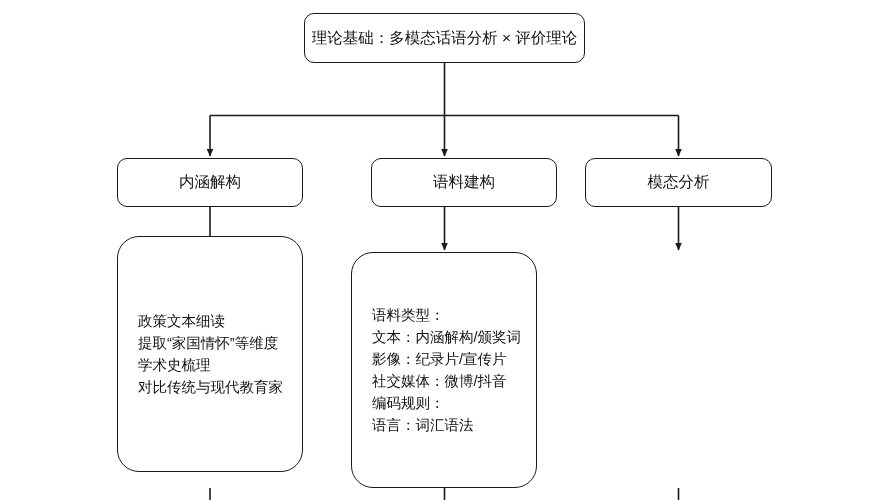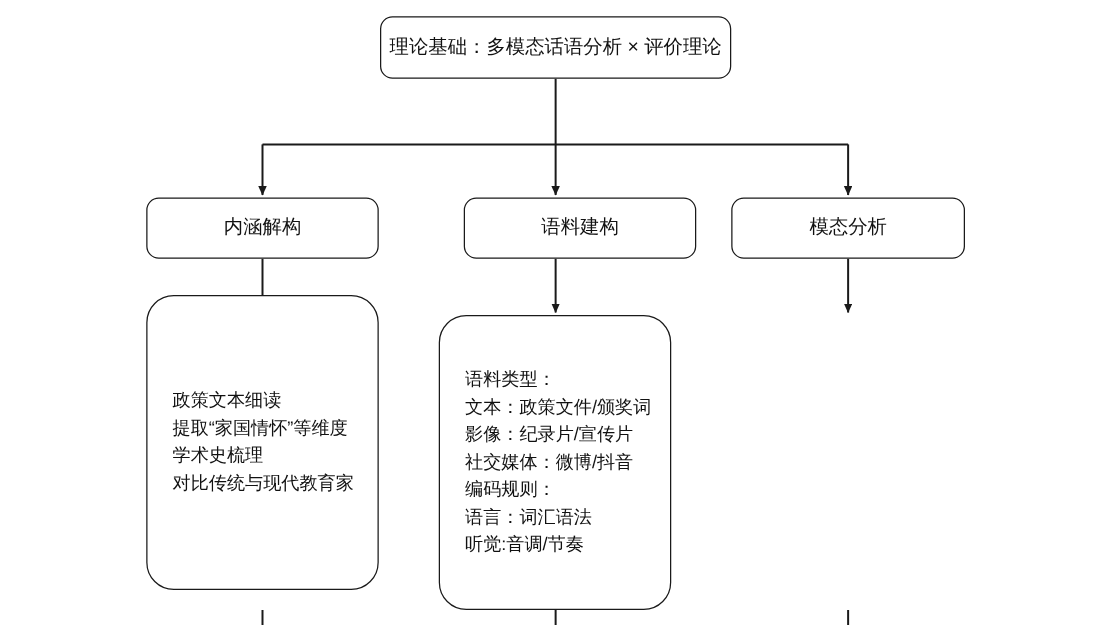--- a/index.html
+++ b/index.html
@@ -129,23 +129,22 @@
         <span class="detail-line">政策文本细读</span>
         <span class="detail-line">提取“家国情怀”等维度</span>
         <span class="detail-line">学术史梳理</span>
         <span class="detail-line">对比传统与现代教育家</span>
       </div>
   </div>
 
   <div class="node rounded-lg node-body" id="node-detail-1">
     <div class="detail-lines">
         <span class="detail-line">语料类型：</span>
-        <span class="detail-line">文本：政策文件/颁奖词</span>
+        <span class="detail-line">文本：内涵解构/颁奖词</span>
         <span class="detail-line">影像：纪录片/宣传片</span>
         <span class="detail-line">社交媒体：微博/抖音</span>
         <span class="detail-line">编码规则：</span>
         <span class="detail-line">语言：词汇语法</span>
-        <span class="detail-line">听觉:音调/节奏</span>
       </div>
   </div>
 
 
 </div>
 
 </body></html>

